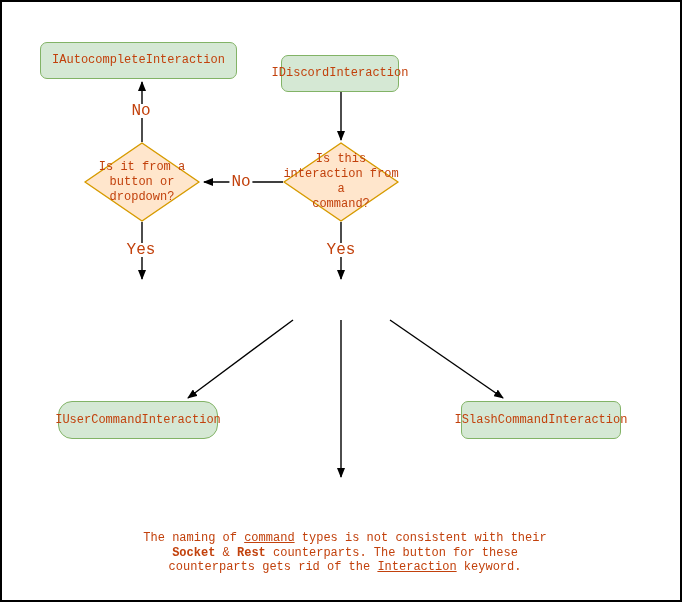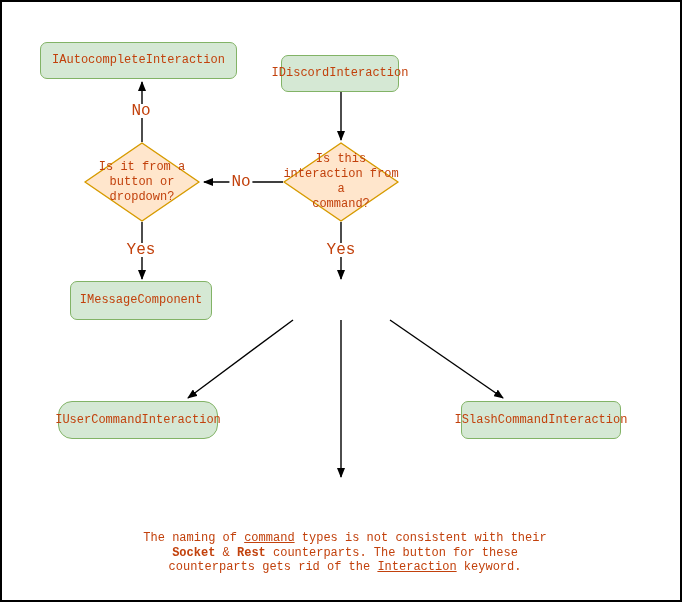--- a/index.html
+++ b/index.html
@@ -101,23 +101,20 @@
   </svg>
 
   <div class="node" style="left:40px; top:42px; width:197px; height:37px;">
     <span>IAutocompleteInteraction</span>
   </div>
 
   <div class="node" style="left:281px; top:42px; width:118px; height:37px;margin-top:13px;">
     <span>IDiscordInteraction</span>
   </div>
 
-  <div class="node" style="left:70px; top:281px; width:142px; height:39px;">
-    <span>IMessageComponent</span>
-  </div>
 
 
   <div class="node" style="left:58px; top:401px; width:160px; height:38px;border-radius:14px;">
     <span>IUserCommandInteraction</span>
   </div>
 
   <div class="node" style="left:461px; top:401px; width:160px; height:38px;">
     <span>ISlashCommandInteraction</span>
   </div>
 

